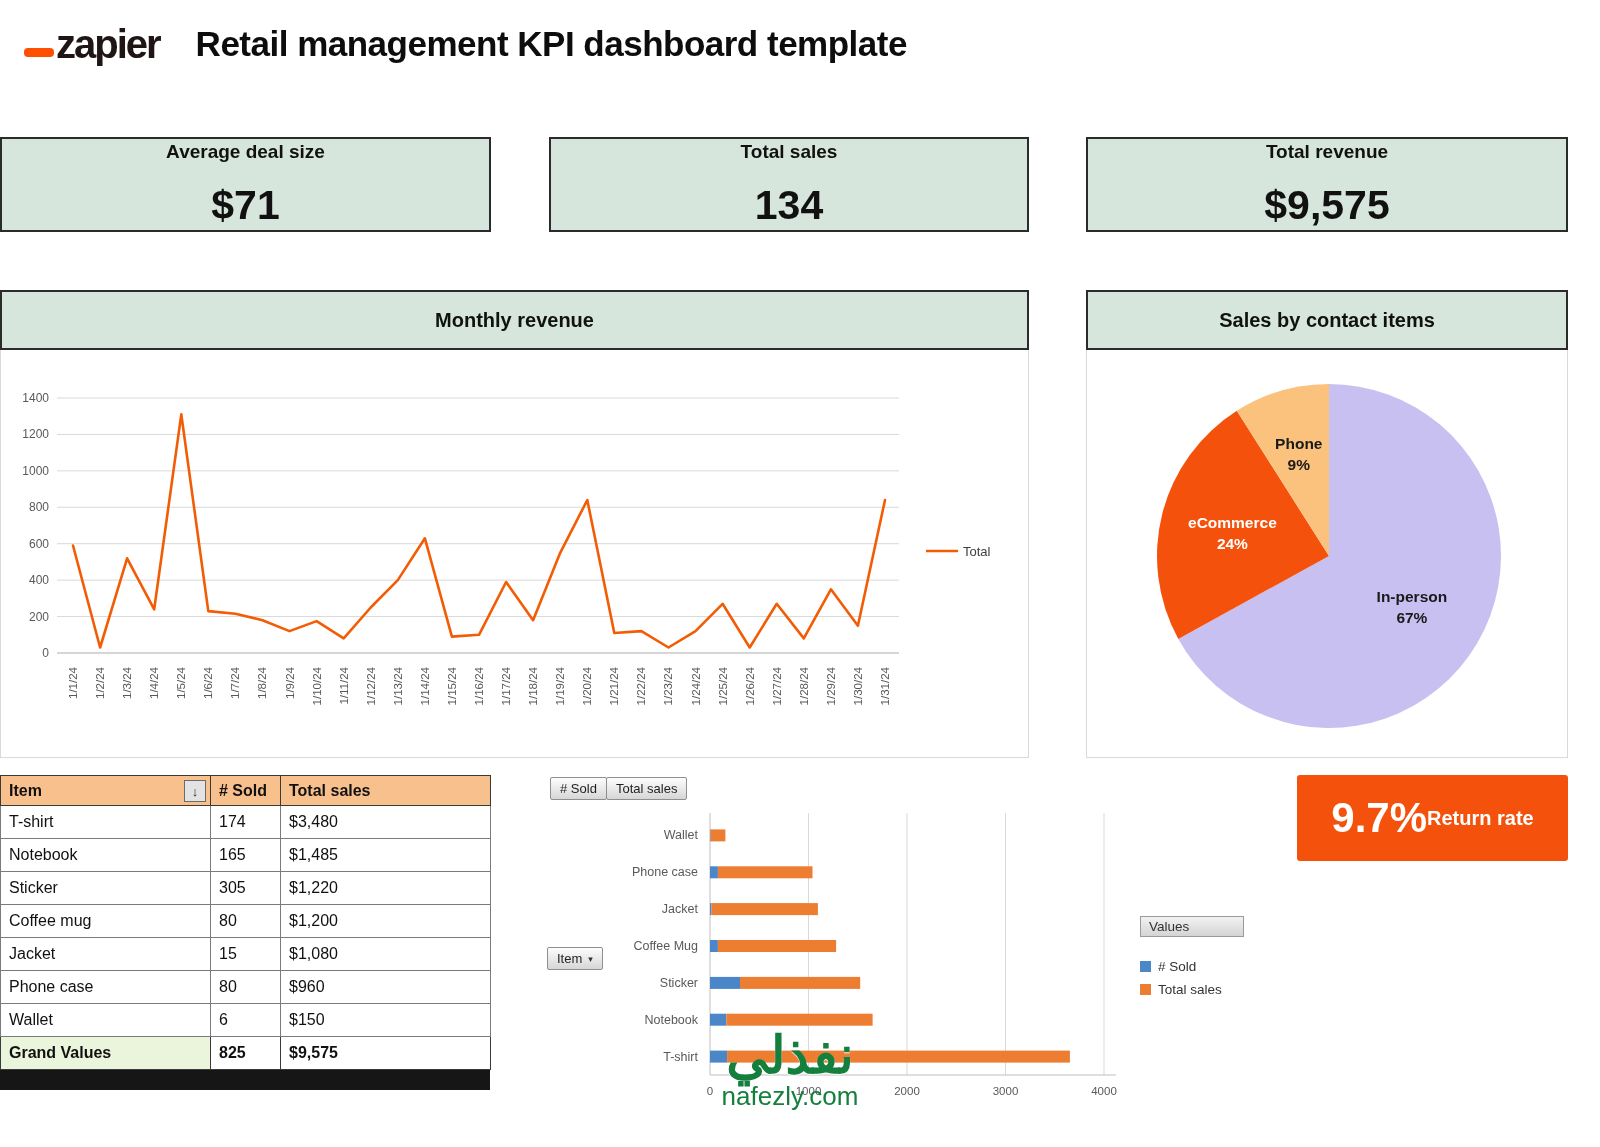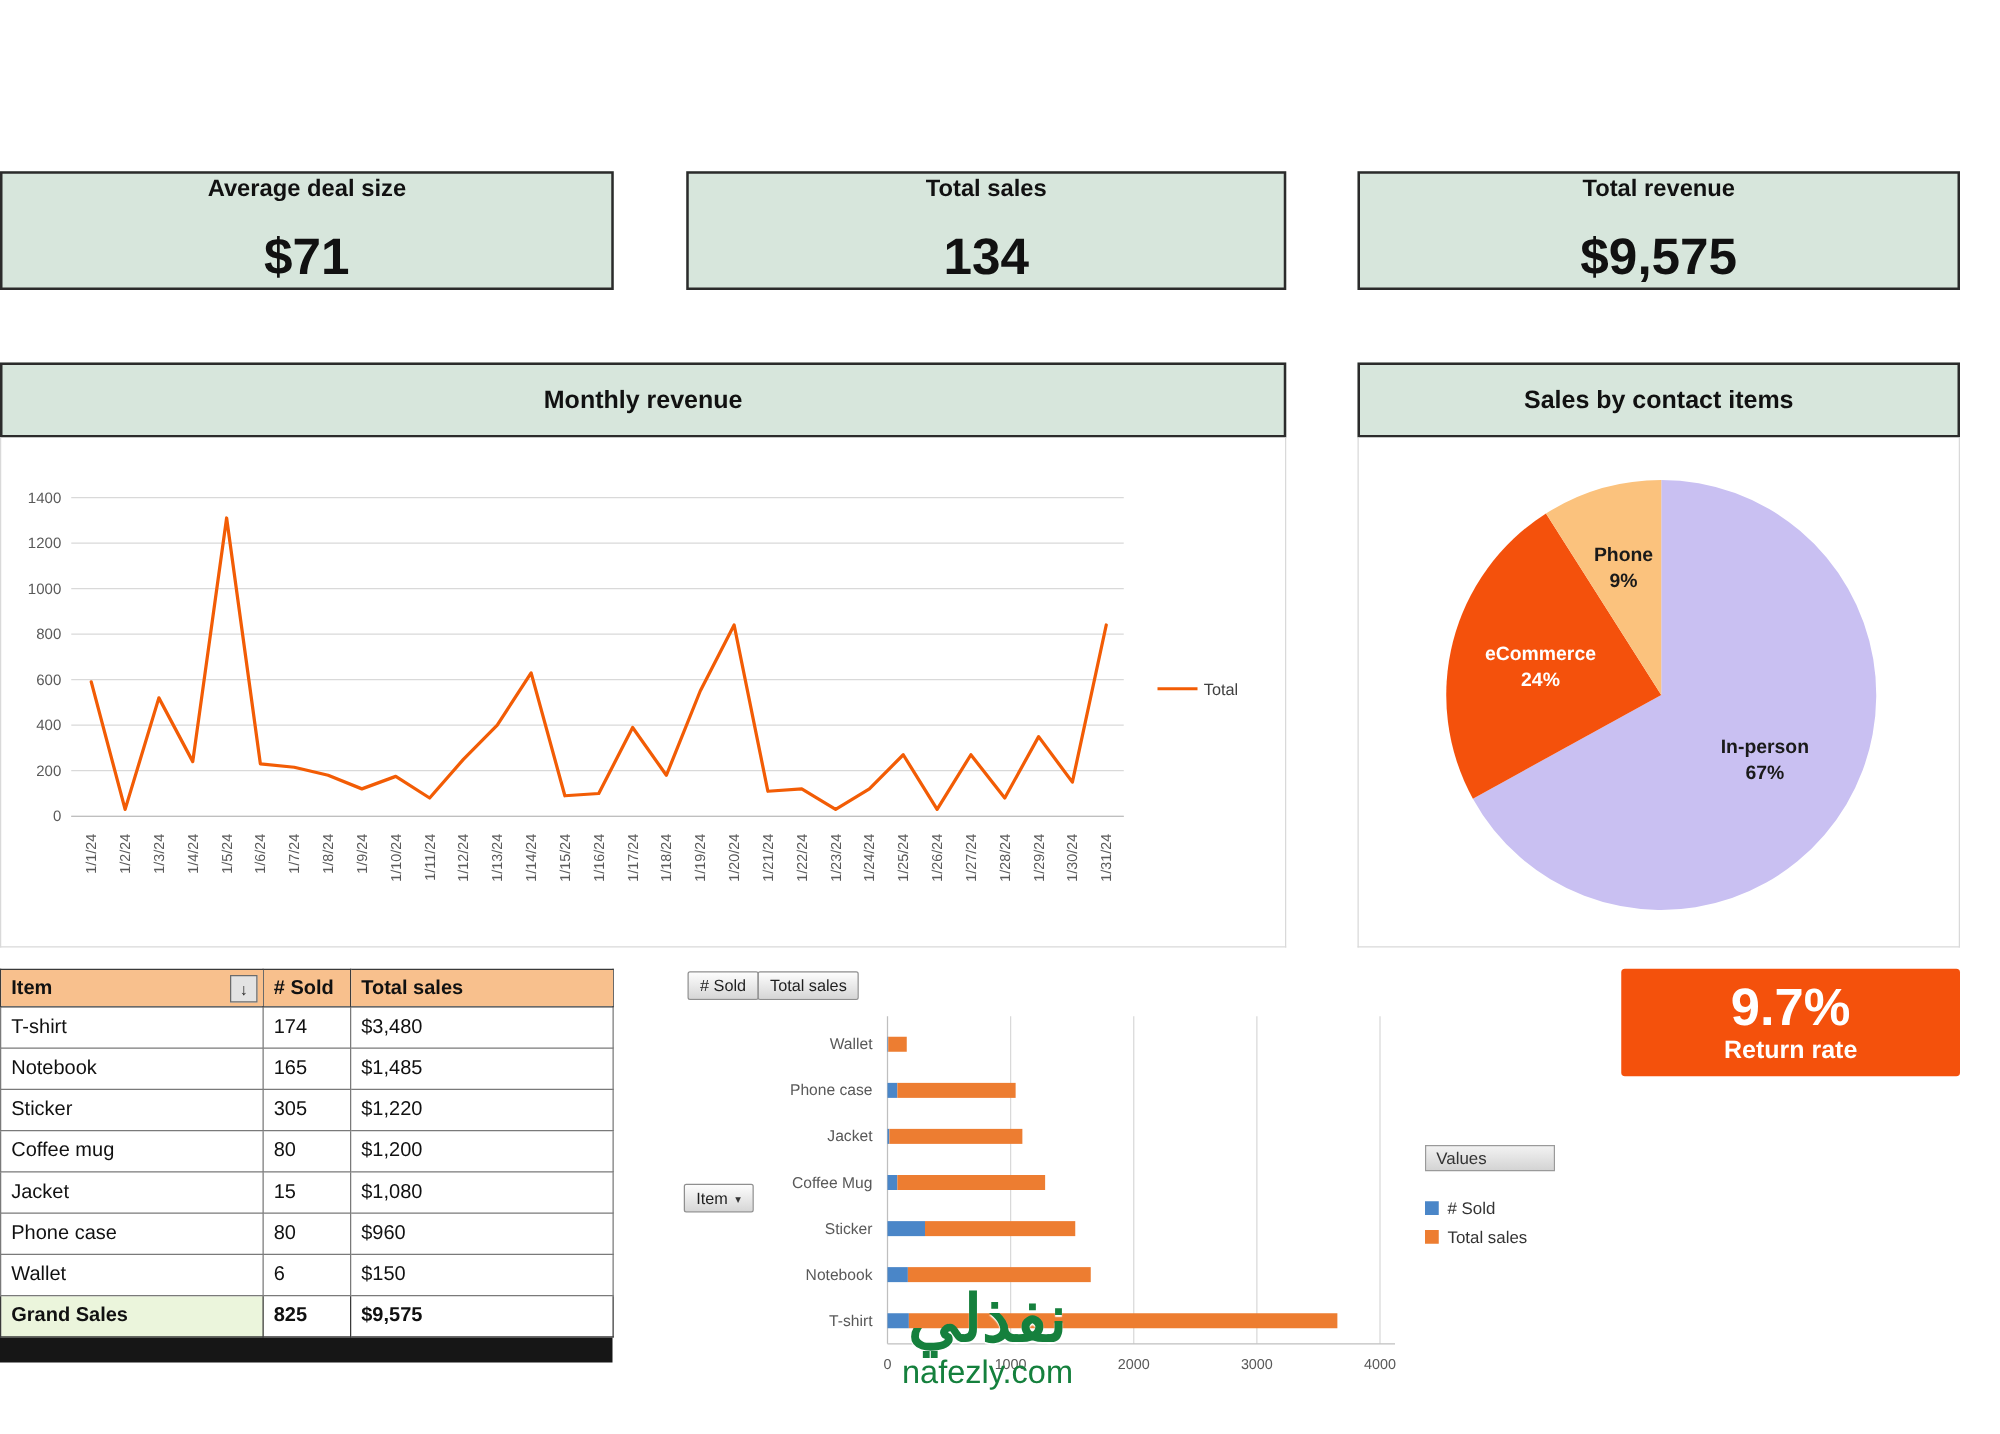--- a/index.html
+++ b/index.html
@@ -64,34 +64,41 @@
   .bar-svg{position:absolute;left:540px;top:28px}
 
   
   .legend{position:absolute;left:1140px;top:141px;width:104px;font-size:13.5px;color:#333}
   .legend-header{background:linear-gradient(#f2f2f2,#d4d4d4);border:1px solid #9a9a9a;padding:2px 8px;margin-bottom:22px}
   .legend-item{display:flex;align-items:center;gap:7px;margin:8px 0}
   .swatch{width:11px;height:11px;display:inline-block}
 
   
   .return-card{position:absolute;left:1297px;top:0;width:271px;height:86px;background:#f4510c;color:#fff;border-radius:3px;
-               display:flex;flex-direction:column;align-items:center;justify-content:center}
+               display:flex;flex-direction:row;align-items:center;justify-content:center}
   .return-value{font-size:42px;font-weight:700;line-height:1.05}
   .return-label{font-size:20px;font-weight:700}
 
   
   .watermark{position:absolute;left:620px;top:250px;width:340px;text-align:center;color:#15803d;pointer-events:none}
   .watermark-ar{font-size:52px;font-weight:700;text-shadow:0 1px 1px #fff}
   .watermark-en{font-size:26px;margin-top:-4px}
 </style>
 </head>
 <body>
 
 <div class="page">
 
+  <header class="header">
+    <div class="logo">
+      <span class="logo-dash"></span>
+      <span class="logo-text">zapier</span>
+    </div>
+    <h1 class="page-title">Retail management KPI dashboard template</h1>
+  </header>
 
   <section class="kpi kpi-1">
     <div class="kpi-label">Average deal size</div>
     <div class="kpi-value">$71</div>
   </section>
   <section class="kpi kpi-2">
     <div class="kpi-label">Total sales</div>
     <div class="kpi-value">134</div>
   </section>
   <section class="kpi kpi-3">
@@ -226,21 +233,21 @@
               <td class="num">$960</td>
             </tr>
             <tr>
               <td>Wallet</td>
               <td class="num">6</td>
               <td class="num">$150</td>
             </tr>
           </tbody>
         <tfoot>
           <tr class="grand">
-            <td class="gt-label">Grand Sales</td>
+            <td class="gt-label">Grand Values</td>
             <td class="num">825</td>
             <td class="num">$9,575</td>
           </tr>
         </tfoot>
       </table>
       <div class="table-bottom-bar"></div>
     </div>
 
     <button class="pivot-btn sold-btn"># Sold</button>
     <button class="pivot-btn sales-btn">Total sales</button>

